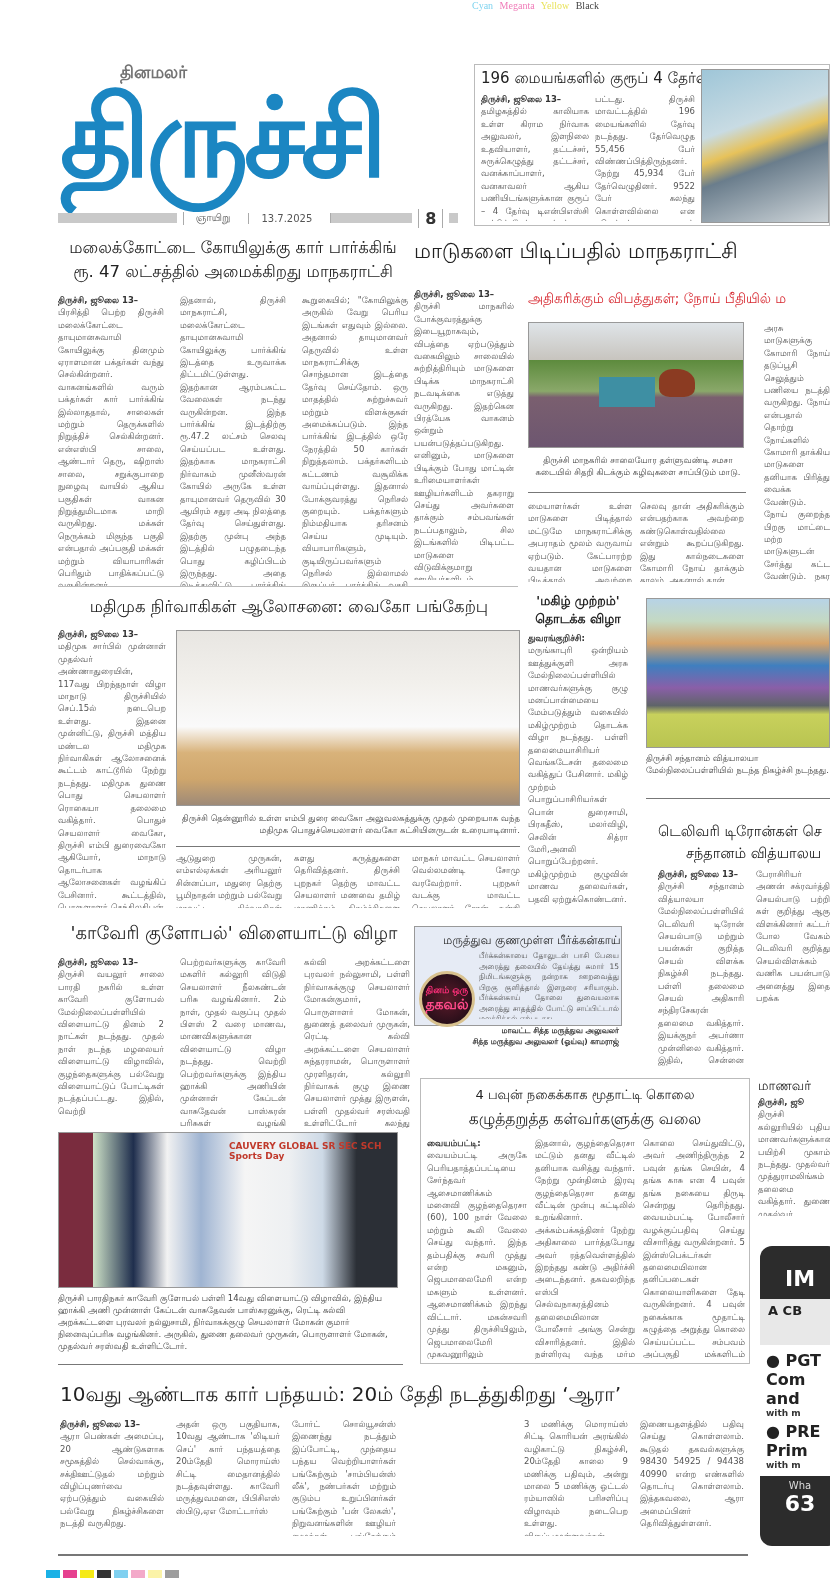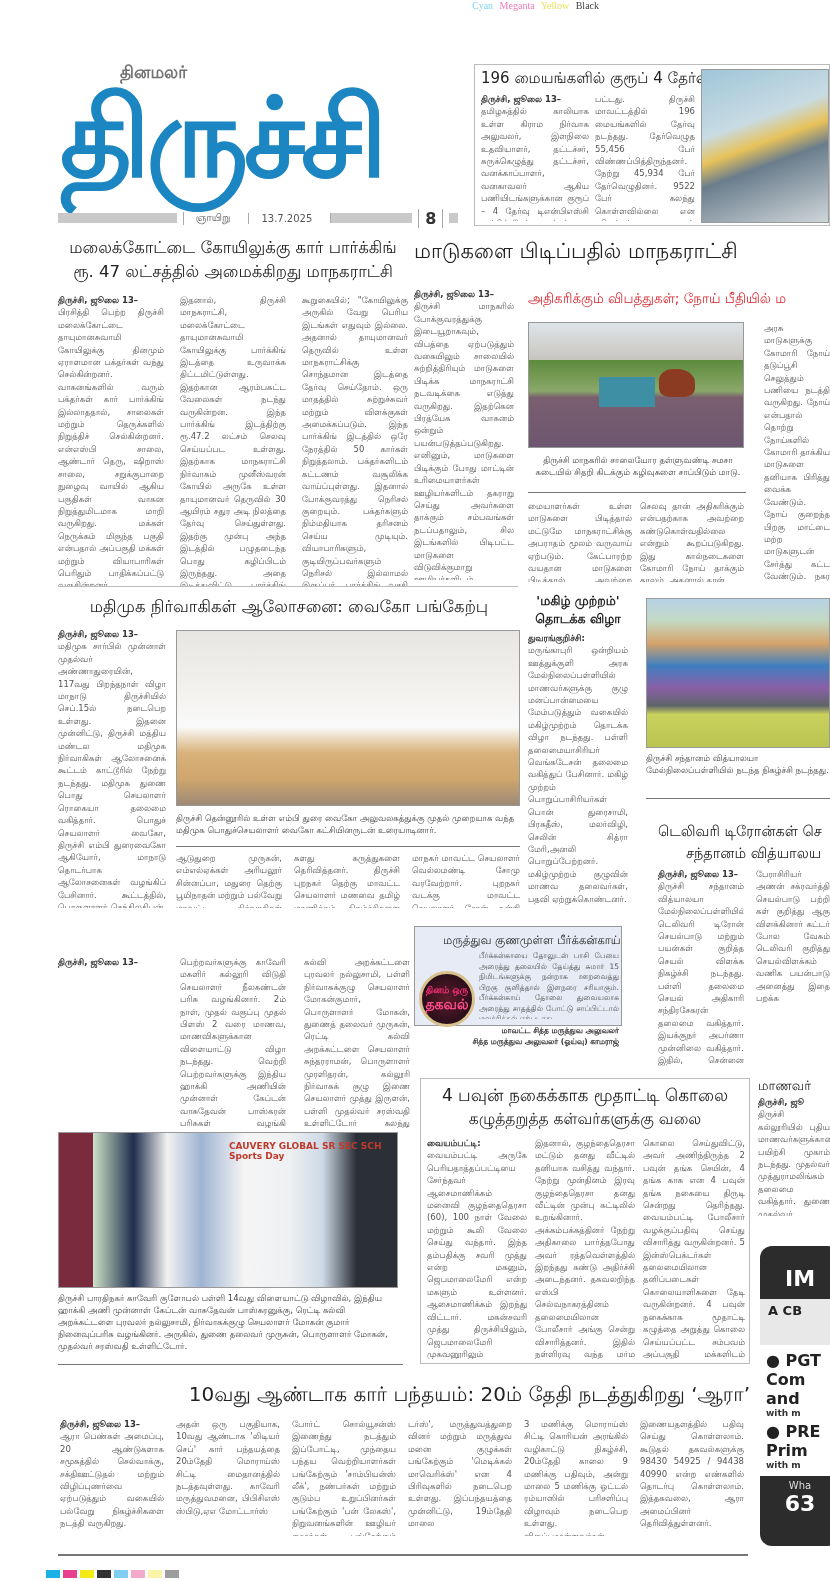--- a/index.html
+++ b/index.html
@@ -97,21 +97,21 @@
 
 <div class="abs thin-rule" style="left:58px;top:586px;width:460px;"></div>
 
 <div class="abs" style="left:58px;top:592px;width:462px;height:316px;">
   <div class="headline" style="font-size:16.5px;text-align:center;line-height:30px;">மதிமுக நிர்வாகிகள் ஆலோசனை: வைகோ பங்கேற்பு</div>
   <div class="abs col-text" style="left:0;top:36px;width:108px;height:280px;">
     <div class="lead">திருச்சி, ஜூலை 13–</div>
     <div>மதிமுக சார்பில் முன்னாள் முதல்வர் அண்ணாதுரையின், 117வது பிறந்தநாள் விழா மாநாடு திருச்சியில் செப்.15ல் நடைபெற உள்ளது. இதனை முன்னிட்டு, திருச்சி மத்திய மண்டல மதிமுக நிர்வாகிகள் ஆலோசனைக் கூட்டம் காட்டூரில் நேற்று நடந்தது. மதிமுக துணை பொது செயலாளர் ரொகையா தலைமை வகித்தார். பொதுச் செயலாளர் வைகோ, திருச்சி எம்பி துரைவைகோ ஆகியோர், மாநாடு தொடர்பாக ஆலோசனைகள் வழங்கிப் பேசினார். கூட்டத்தில், பொருளாளர் செந்திலதிபன், துணை பொதுச்செயலாளர்</div>
   </div>
   <div class="abs photo" style="left:118px;top:38px;width:344px;height:176px;background:linear-gradient(180deg,#e8e6e2 0%,#f2f0ec 30%,#fafafa 55%,#d8b27a 70%,#cfa66c 85%,#9e8a78 100%);"></div>
-  <div class="abs caption" style="left:118px;top:220px;width:344px;text-align:left;">திருச்சி தென்னூரில் உள்ள எம்பி துரை வைகோ அலுவலகத்துக்கு முதல் முறையாக வந்த மதிமுக பொதுச்செயலாளர் வைகோ கட்சியினருடன் உரையாடினார்.</div>
+  <div class="abs caption" style="left:118px;top:220px;width:344px;text-align:right;">திருச்சி தென்னூரில் உள்ள எம்பி துரை வைகோ அலுவலகத்துக்கு முதல் முறையாக வந்த மதிமுக பொதுச்செயலாளர் வைகோ கட்சியினருடன் உரையாடினார்.</div>
   <div class="abs rule" style="left:118px;top:254px;width:344px;height:1px;"></div>
   <div class="abs col-text" style="left:118px;top:260px;width:106px;height:56px;">ஆடுதுறை முருகன், எம்எல்ஏக்கள் அரியலூர் சின்னப்பா, மதுரை தெற்கு பூமிநாதன் மற்றும் பல்வேறு மாவட்ட நிர்வாகிகள் கலந்துகொண்டு தங்</div>
   <div class="abs col-text" style="left:236px;top:260px;width:106px;height:56px;">களது கருத்துகளை தெரிவித்தனர். திருச்சி புறநகர் தெற்கு மாவட்ட செயலாளர் மணவை தமிழ் மாணிக்கம் நிகழ்ச்சிகளை தொகுத்து வழங்கினார்.</div>
   <div class="abs col-text" style="left:354px;top:260px;width:108px;height:56px;">மாநகர் மாவட்ட செயலாளர் வெல்லமண்டி சோமு வரவேற்றார். புறநகர் வடக்கு மாவட்ட செயலாளர் சேரன் நன்றி கூறினார்.</div>
 </div>
 
 <div class="abs" style="left:528px;top:592px;width:100px;height:332px;">
   <div class="headline" style="font-size:12.5px;font-weight:bold;text-align:center;line-height:18px;">'மகிழ் முற்றம்'</div>
   <div class="headline" style="font-size:12.5px;font-weight:bold;text-align:center;line-height:18px;">தொடக்க விழா</div>
   <div class="col-text" style="margin-top:4px;height:288px;">
@@ -127,22 +127,24 @@
   <div class="headline" style="font-size:14.5px;line-height:22px;">டெலிவரி டிரோன்கள் செ</div>
   <div class="headline" style="font-size:14.5px;line-height:22px;padding-left:28px;">சந்தானம் வித்யாலய</div>
 </div>
 <div class="abs col-text" style="left:658px;top:868px;width:86px;height:200px;">
   <div class="lead">திருச்சி, ஜூலை 13–</div>
   <div>திருச்சி சந்தானம் வித்யாலயா மேல்நிலைப்பள்ளியில் டெலிவரி டிரோன் செயல்பாடு மற்றும் பயன்கள் குறித்த செயல் விளக்க நிகழ்ச்சி நடந்தது. பள்ளி தலைமை செயல் அதிகாரி சந்திரசேகரன் தலைமை வகித்தார். இயக்குநர் அபர்ணா முன்னிலை வகித்தார். இதில், சென்னை ஹைடு ஏரோஸ்பேஸ் பொறியியல்</div>
 </div>
 <div class="abs col-text" style="left:756px;top:868px;width:74px;height:200px;">பேராசிரியர் அணன் சக்ரவர்த்தி செயல்பாடு பற்றி கள் குறித்து ஆகு விளக்கினார் கட்டர் போல வேகம் டெலிவரி குறித்து செயல்விளக்கம் வணிக பயன்பாடு அனைத்து இதை பறக்க</div>
 
 <div class="abs" style="left:58px;top:918px;width:352px;height:210px;">
+  <div class="headline" style="font-size:18px;text-align:center;line-height:30px;">'காவேரி குளோபல்' விளையாட்டு விழா</div>
   <div class="abs col-text" style="left:0;top:38px;width:106px;height:172px;">
     <div class="lead">திருச்சி, ஜூலை 13–</div>
+    <div>திருச்சி வயலூர் சாலை பாரதி நகரில் உள்ள காவேரி குளோபல் மேல்நிலைப்பள்ளியில் விளையாட்டு தினம் 2 நாட்கள் நடந்தது. முதல் நாள் நடந்த மழலையர் விளையாட்டு விழாவில், குழந்தைகளுக்கு பல்வேறு விளையாட்டுப் போட்டிகள் நடத்தப்பட்டது. இதில், வெற்றி</div>
   </div>
   <div class="abs col-text" style="left:122px;top:38px;width:106px;height:172px;">பெற்றவர்களுக்கு காவேரி மகளிர் கல்லூரி விடுதி செயலாளர் நீலகண்டன் பரிசு வழங்கினார். 2ம் நாள், முதல் வகுப்பு முதல் பிளஸ் 2 வரை மாணவ, மாணவிகளுக்கான விளையாட்டு விழா நடந்தது. வெற்றி பெற்றவர்களுக்கு இந்திய ஹாக்கி அணியின் முன்னாள் கேப்டன் வாசுதேவன் பாஸ்கரன் பரிசுகள் வழங்கி பாராட்டினார். விழாவில், ரெட்டி</div>
   <div class="abs col-text" style="left:246px;top:38px;width:106px;height:172px;">கல்வி அறக்கட்டளை புரவலர் நல்லுசாமி, பள்ளி நிர்வாகக்குழு செயலாளர் மோகன்குமார், பொருளாளர் மோகன், துணைத் தலைவர் முருகன், ரெட்டி கல்வி அறக்கட்டளை செயலாளர் சுந்தரராமன், பொருளாளர் முரளிதரன், கல்லூரி நிர்வாகக் குழு இணை செயலாளர் முத்து இருளன், பள்ளி முதல்வர் சரஸ்வதி உள்ளிட்டோர் கலந்து கொண்டனர்.</div>
 </div>
 <div class="abs photo" style="left:58px;top:1132px;width:340px;height:156px;background:linear-gradient(90deg,#7a2c3e 0%,#7a2c3e 10%,#cfe3c8 10%,#1f2e4d 22%,#f2f2f2 32%,#9fb4d2 42%,#f5f5f5 55%,#eef0f2 68%,#cdd9e6 78%,#2b2f36 88%,#2b2f36 100%);">
   <div class="abs" style="left:170px;top:8px;font-size:9px;color:#c0392b;font-weight:bold;">CAUVERY GLOBAL SR SEC SCH Sports Day</div>
 </div>
 <div class="abs caption" style="left:58px;top:1292px;width:340px;">திருச்சி பாரதிநகர் காவேரி குளோபல் பள்ளி 14வது விளையாட்டு விழாவில், இந்திய ஹாக்கி அணி முன்னாள் கேப்டன் வாசுதேவன் பாஸ்கரனுக்கு, ரெட்டி கல்வி அறக்கட்டளை புரவலர் நல்லுசாமி, நிர்வாகக்குழு செயலாளர் மோகன் குமார் நினைவுப்பரிசு வழங்கினர். அருகில், துணை தலைவர் முருகன், பொருளாளர் மோகன், முதல்வர் சரஸ்வதி உள்ளிட்டோர்.</div>
 <div class="abs rule" style="left:58px;top:1364px;width:345px;height:1px;"></div>
 
@@ -153,21 +155,21 @@
     <span class="big">தகவல்</span>
   </div>
   <div class="abs col-text" style="left:64px;top:24px;width:140px;height:68px;font-size:7.5px;line-height:10.5px;">பீர்க்கன்காயை தோலுடன் பாசி பேயை அரைத்து தலையில் தேய்த்து சுமார் 15 நிமிடங்களுக்கு நன்றாக ஊறவைத்து பிறகு குளித்தால் இளநரை சரியாகும். பீர்க்கன்காய் தோலை துவையலாக அரைத்து சாதத்தில் போட்டு சாப்பிட்டால் மலச்சிக்கல் ஏற்படாது</div>
   <div class="abs" style="left:40px;top:98px;width:164px;text-align:right;font-size:7.5px;line-height:11px;font-weight:bold;color:#333;">
     <div>மாவட்ட சித்த மருத்துவ அலுவலர்</div>
     <div>சித்த மருத்துவ அலுவலர் (ஓய்வு) காமராஜ்</div>
   </div>
 </div>
 
 <div class="abs box" style="left:420px;top:1078px;width:330px;height:286px;">
-  <div class="headline" style="font-size:17px;text-align:center;line-height:24px;padding-top:4px;">4 பவுன் நகைக்காக மூதாட்டி கொலை</div>
+  <div class="headline" style="font-size:13px;text-align:center;line-height:24px;padding-top:4px;">4 பவுன் நகைக்காக மூதாட்டி கொலை</div>
   <div class="headline" style="font-size:15.5px;text-align:center;line-height:24px;">கழுத்தறுத்த கள்வர்களுக்கு வலை</div>
   <div class="abs col-text" style="left:6px;top:58px;width:100px;height:222px;">
     <span class="lead">வையம்பட்டி:</span>
     <span>வையம்பட்டி அருகே பெரியதாத்தப்பட்டியை சேர்ந்தவர் ஆசைமாணிக்கம் மனைவி குழந்தைதெரசா (60), 100 நாள் வேலை மற்றும் கூலி வேலை செய்து வந்தார். இந்த தம்பதிக்கு சவரி முத்து என்ற மகனும், ஜெபமாலைமேரி என்ற மகளும் உள்ளனர். ஆசைமாணிக்கம் இறந்து விட்டார். மகன்சவரி முத்து திருச்சியிலும், ஜெபமாலைமேரி முகவனூரிலும் குடும்பத்துடன் வசித்து வருகின்றனர்.</span>
   </div>
   <div class="abs col-text" style="left:114px;top:58px;width:100px;height:222px;">இதனால், குழந்தைதெரசா மட்டும் தனது வீட்டில் தனியாக வசித்து வந்தார். நேற்று முன்தினம் இரவு குழந்தைதெரசா தனது வீட்டின் முன்பு கட்டிலில் உறங்கினார். அக்கம்பக்கத்தினர் நேற்று அதிகாலை பார்த்தபோது அவர் ரத்தவெள்ளத்தில் இறந்தது கண்டு அதிர்ச்சி அடைந்தனர். தகவலறிந்த எஸ்பி செல்வநாகரத்தினம் தலைமையிலான போலீசார் அங்கு சென்று விசாரித்தனர். இதில் நள்ளிரவு வந்த மர்ம நபர்கள் மூதாட்டியின் கழுத்தை அறுத்து</div>
   <div class="abs col-text" style="left:222px;top:58px;width:102px;height:222px;">கொலை செய்துவிட்டு, அவர் அணிந்திருந்த 2 பவுன் தங்க செயின், 4 தங்க காசு என 4 பவுன் தங்க நகையை திருடி சென்றது தெரிந்தது. வையம்பட்டி போலீசார் வழக்குப்பதிவு செய்து விசாரித்து வருகின்றனர். 5 இன்ஸ்பெக்டர்கள் தலைமையிலான தனிப்படைகள் கொலையாளிகளை தேடி வருகின்றனர். 4 பவுன் நகைக்காக மூதாட்டி கழுத்தை அறுத்து கொலை செய்யப்பட்ட சம்பவம் அப்பகுதி மக்களிடம் பீதியை ஏற்படுத்தியுள்ளது.</div>
 </div>
 
 <div class="abs" style="left:758px;top:1076px;width:72px;height:150px;overflow:hidden;">
@@ -190,28 +192,27 @@
     <div class="ad-item">Prim</div>
     <div class="ad-small">with m</div>
   </div>
   <div class="ad-foot">
     <div style="font-size:10px;color:#ddd;">Wha</div>
     <div style="font-size:22px;font-weight:bold;">63</div>
   </div>
 </div>
 
 <div class="abs" style="left:60px;top:1378px;width:690px;height:160px;">
-  <div class="headline" style="font-size:20px;line-height:32px;text-align:right;">10வது ஆண்டாக கார் பந்தயம்: 20ம் தேதி நடத்துகிறது ‘ஆரா’</div>
+  <div class="headline" style="font-size:20px;line-height:32px;">10வது ஆண்டாக கார் பந்தயம்: 20ம் தேதி நடத்துகிறது ‘ஆரா’</div>
   <div class="abs col-text" style="left:0;top:40px;width:104px;height:118px;">
     <div class="lead">திருச்சி, ஜூலை 13–</div>
     <div>ஆரா பெண்கள் அமைப்பு, 20 ஆண்டுகளாக சமூகத்தில் செல்வாக்கு, சக்திஊட்டுதல் மற்றும் விழிப்புணர்வை ஏற்படுத்தும் வகையில் பல்வேறு நிகழ்ச்சிகளை நடத்தி வருகிறது.</div>
   </div>
   <div class="abs col-text" style="left:116px;top:40px;width:104px;height:118px;">அதன் ஒரு பகுதியாக, 10வது ஆண்டாக 'லிடியர் செப்' கார் பந்தயத்தை 20ம்தேதி மொராய்ஸ் சிட்டி மைதானத்தில் நடத்தவுள்ளது. காவேரி மருத்துவமனை, பிபிசிஎஸ் ஸ்பிடு,ஏஎ மோட்டார்ஸ்</div>
   <div class="abs col-text" style="left:232px;top:40px;width:104px;height:118px;">போர்ட் சொல்யூசன்ஸ் இணைந்து நடத்தும் இப்போட்டி, முந்தைய பந்தய வெற்றியாளர்கள் பங்கேற்கும் 'சாம்பியன்ஸ் லீக்', நண்பர்கள் மற்றும் குடும்ப உறுப்பினர்கள் பங்கேற்கும் 'பன் லேகஸ்', நிறுவனங்களின் ஊழியர் குழுக்கள் பங்கேற்கும் 'பிசிட்ஜ் பில்</div>
-  <div class="abs col-text" style="left:348px;top:40px;width:104px;height:118px;">டர்ஸ்', மருத்துவத்துறை வினர் மற்றும் மருத்துவ மனை குழுக்கள் பங்கேற்கும் 'மெடிக்கல் மாவெரிக்ஸ்' என 4 பிரிவுகளில் நடைபெற உள்ளது. இப்பந்தயத்தை முன்னிட்டு, 19ம்தேதி மாலை</div>
   <div class="abs col-text" style="left:464px;top:40px;width:104px;height:118px;">3 மணிக்கு மொராய்ஸ் சிட்டி கொரியன் அரங்கில் வழிகாட்டு நிகழ்ச்சி, 20ம்தேதி காலை 9 மணிக்கு பதிவும், அன்று மாலை 5 மணிக்கு ஓட்டல் ரம்யாஸில் பரிசளிப்பு விழாவும் நடைபெற உள்ளது. விருப்பமுள்ளவர்கள் www.theaura.org/fastrack25 என்ற</div>
   <div class="abs col-text" style="left:580px;top:40px;width:104px;height:118px;">இணையதளத்தில் பதிவு செய்து கொள்ளலாம். கூடுதல் தகவல்களுக்கு 98430 54925 / 94438 40990 என்ற எண்களில் தொடர்பு கொள்ளலாம். இத்தகவலை, ஆரா அமைப்பினர் தெரிவித்துள்ளனர்.</div>
 </div>
 <div class="abs rule" style="left:58px;top:1554px;width:690px;"></div>
 
 <div class="abs" style="left:46px;top:1563px;">
   <span class="swatch" style="background:#1ab1e6"></span><span class="swatch" style="background:#e6408f"></span><span class="swatch" style="background:#f5ea16"></span><span class="swatch" style="background:#333"></span><span class="swatch" style="background:#7fd0f0"></span><span class="swatch" style="background:#f3a9c9"></span><span class="swatch" style="background:#fbf3a8"></span><span class="swatch" style="background:#9d9d9d"></span>
 </div>
 
 </body></html>

